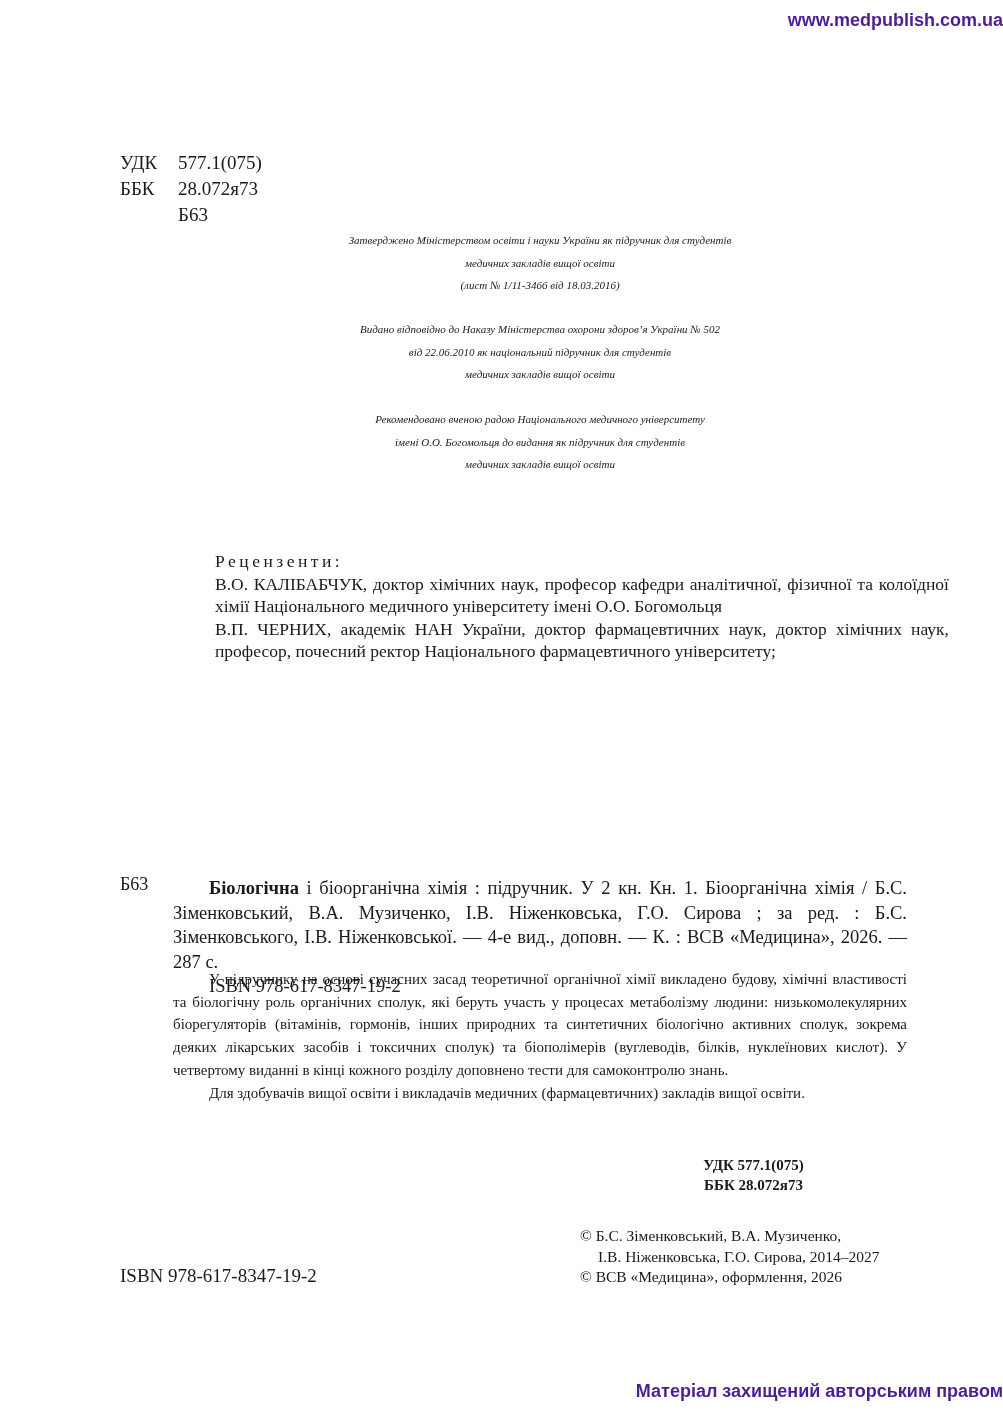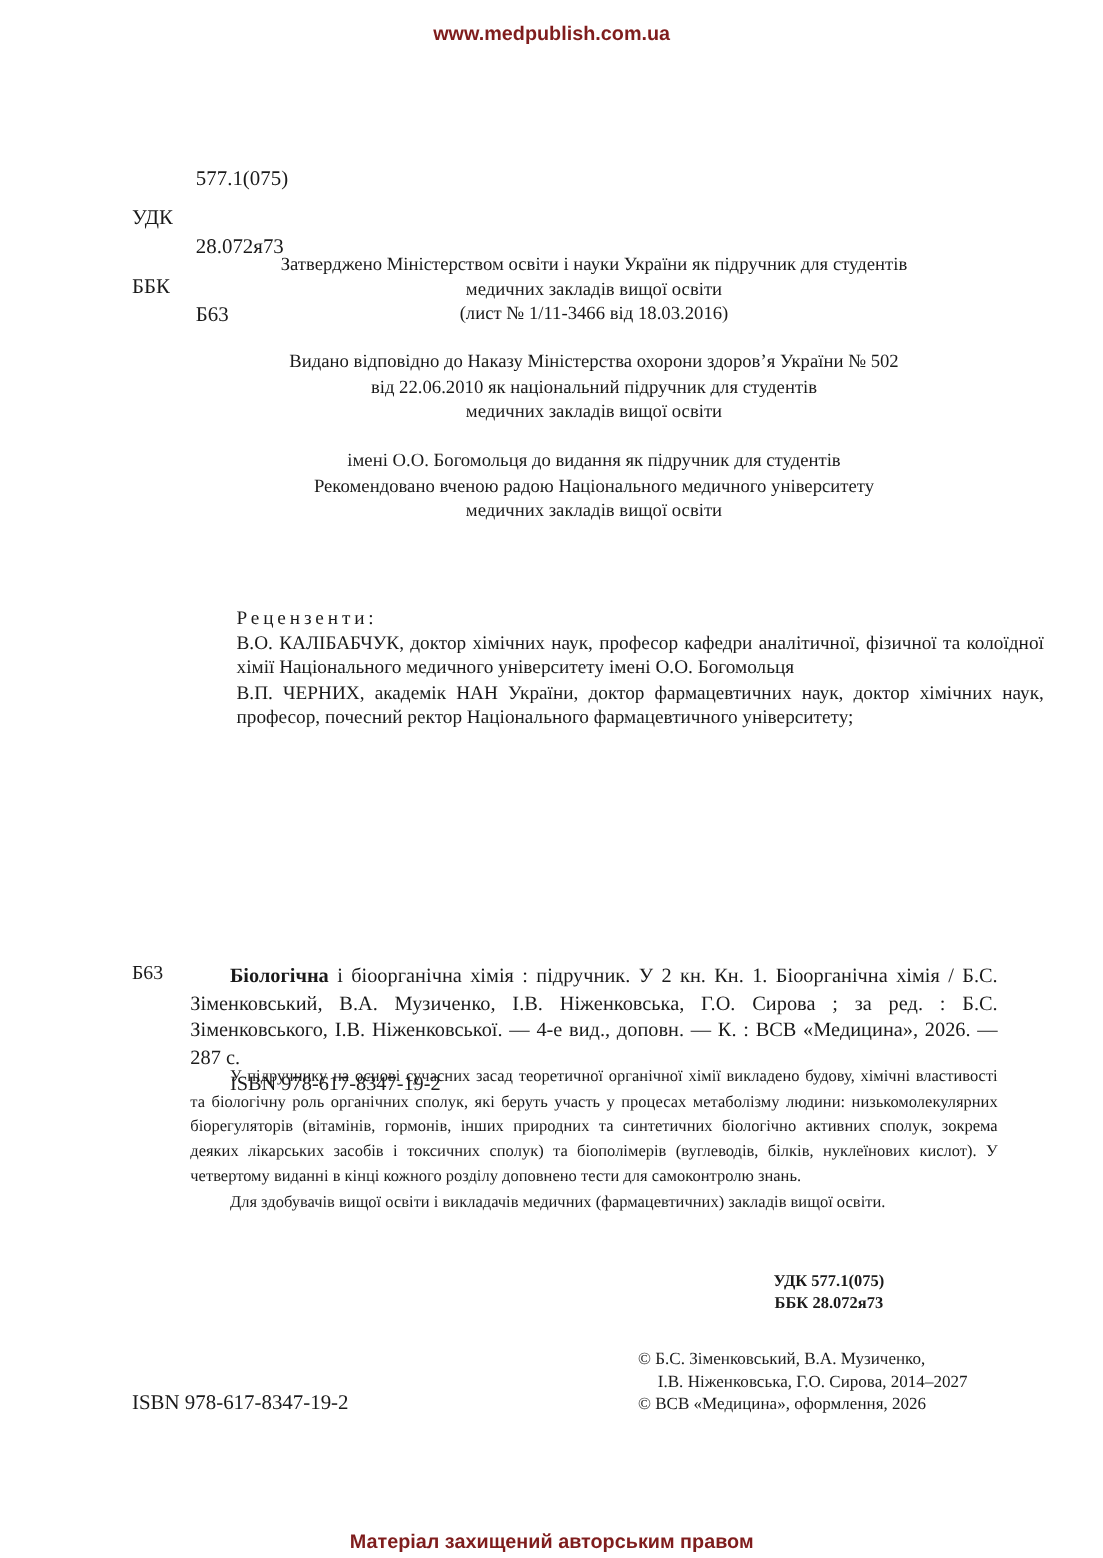--- a/index.html
+++ b/index.html
@@ -3,32 +3,32 @@
   <meta charset="utf-8">
   <style>
     html, body { margin: 0; padding: 0; }
     body {
       width: 1003px; height: 1416px; position: relative; background: #ffffff;
       font-family: "Liberation Serif", "DejaVu Serif", serif; color: #1a1a1a;
       overflow: hidden;
     }
     .abs { position: absolute; }
     .watermark {
-      position: absolute; left: 0; width: 1003px; text-align: center;
+      position: absolute; left: 0; width: 1003px; text-align: right;
       font-family: "Liberation Sans", "DejaVu Sans", sans-serif; font-weight: bold;
-      color: #7f1d1d; font-size: 18px; margin-top: 10px;
+      color: #4c1d95; font-size: 18px;
     }
     .wm-top { top: 10px; }
     .wm-bottom { top: 1381px; font-size: 18px; }
 
     .classif { left: 120px; top: 150px; font-size: 19px; line-height: 26px; }
     .classif .row { display: flex; }
-    .classif .lbl { width: 58px; margin-top: 36px; }
+    .classif .lbl { width: 58px; }
 
-    .approvals { left: 150px; width: 780px; text-align: center; font-size: 17px; line-height: 22.5px; }
+    .approvals { left: 150px; width: 780px; text-align: center; font-style: italic; font-size: 11px; line-height: 22.5px; }
     .appr1 { top: 229px; }
     .appr2 { top: 318px; }
     .appr3 { top: 408px; }
     .approvals .line { display: block; }
 
     .reviewers { left: 173px; top: 550px; width: 734px; font-size: 17.5px; line-height: 22.5px; text-align: justify; margin-left: 42px; }
     .reviewers .title { letter-spacing: 3.5px; }
     .reviewers p { margin: 0; }
 
     .bib-code { left: 120px; top: 874px; font-size: 18px; }
@@ -74,22 +74,22 @@
   <span class="line">(лист № 1/11-3466 від 18.03.2016)</span>
 </div>
 
 <div class="abs approvals appr2">
   <span class="line">Видано відповідно до Наказу Міністерства охорони здоров’я України № 502</span>
   <span class="line">від 22.06.2010 як національний підручник для студентів</span>
   <span class="line">медичних закладів вищої освіти</span>
 </div>
 
 <div class="abs approvals appr3">
+  <span class="line">Рекомендовано вченою радою Національного медичного університету</span>
   <span class="line">імені О.О. Богомольця до видання як підручник для студентів</span>
-  <span class="line">Рекомендовано вченою радою Національного медичного університету</span>
   <span class="line">медичних закладів вищої освіти</span>
 </div>
 
 <div class="abs reviewers">
   <p class="title">Рецензенти:</p>
   <p>В.О. КАЛІБАБЧУК, доктор хімічних наук, професор кафедри аналітичної, фізичної та колоїдної хімії Національного медичного університету імені О.О. Богомольця</p>
   <p>В.П. ЧЕРНИХ, академік НАН України, доктор фармацевтичних наук, доктор хімічних наук, професор, почесний ректор Національного фармацевтичного університету;</p>
 </div>
 
 <div class="abs bib-code">Б63</div>

